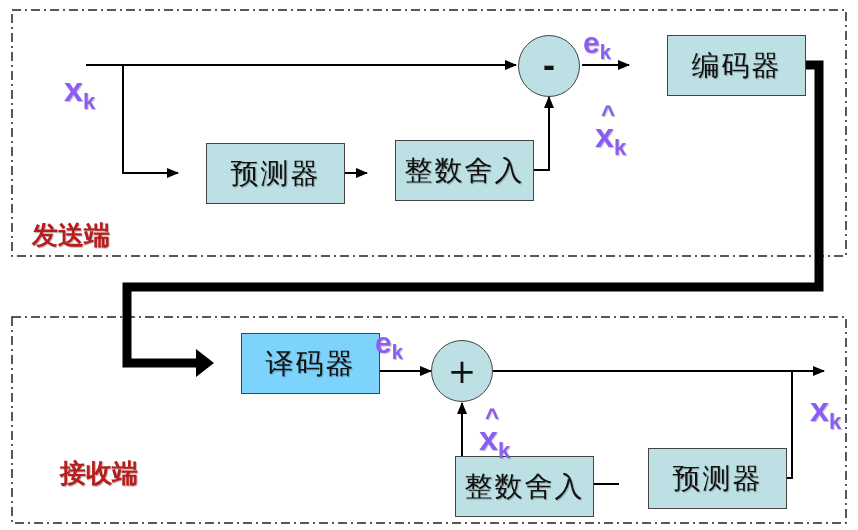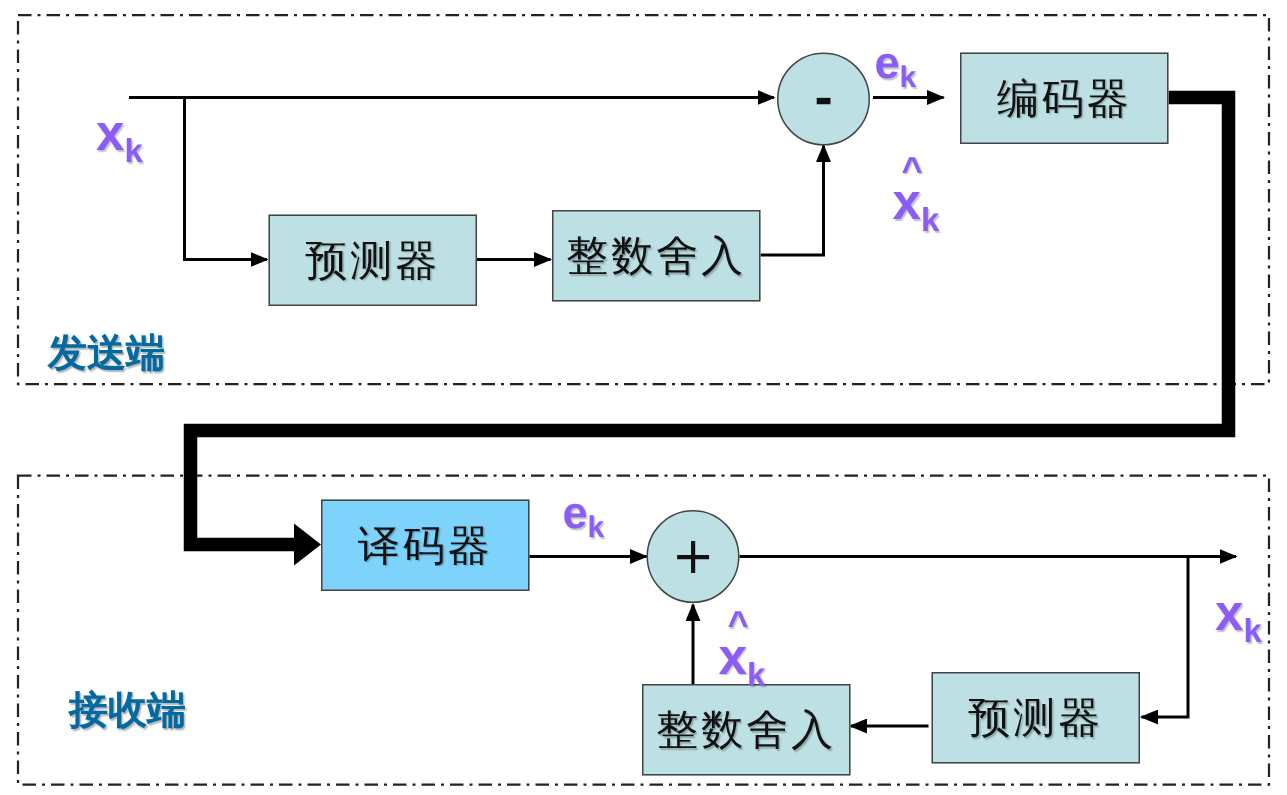--- a/index.html
+++ b/index.html
@@ -9,20 +9,21 @@
       position: absolute;
       background: #bce0e3;
       border: 1.5px solid #444;
       box-sizing: border-box;
       display: flex; align-items: center; justify-content: center;
       font-family: "DejaVu Serif", "Liberation Serif", serif;
       font-size: 28px;
       color: #111;
       letter-spacing: 2px;
       text-shadow: 1px 1px 1px rgba(0,0,0,0.25);
+      margin-left: 27px;
     }
     .circle {
       position: absolute;
       width: 62px; height: 62px;
       border-radius: 50%;
       background: #bce0e3;
       border: 1.5px solid #444;
       box-sizing: border-box;
       display: flex; align-items: center; justify-content: center;
       font-family: "DejaVu Sans", sans-serif;
@@ -40,21 +41,21 @@
     .sym .sub { font-size: 22px; vertical-align: -8px; }
     .sym .hat {
       position: absolute; left: 6px; top: -16px;
       font-size: 24px; font-weight: bold;
     }
     .sec-label {
       position: absolute;
       font-family: "DejaVu Sans", sans-serif;
       font-weight: bold;
       font-size: 26px;
-      color: #0369a1;
+      color: #b91c1c;
       text-shadow: 1px 1px 1px rgba(0,0,0,0.3);
     }
     svg { position: absolute; left: 0; top: 0; }
   </style>
 </head>
 <body>
 
 <div id="canvas">
 
   <svg width="858" height="530">
@@ -135,15 +136,15 @@
   <div class="sym" style="left:375px; top:328px;">
     <span class="main" style="font-size:30px;">e</span><span class="sub" style="font-size:20px; vertical-align:-6px;">k</span>
   </div>
   <div class="sym" style="left:479px; top:421px;">
     <span class="hat">^</span>
     <span class="main">x</span><span class="sub">k</span>
   </div>
   <div class="sym" style="left:810px; top:392px;">
     <span class="main">x</span><span class="sub">k</span>
   </div>
-  <div class="sec-label" style="left:46px; top:456px;">接收端</div>
+  <div class="sec-label" style="left:60px; top:456px;">接收端</div>
 
 </div>
 
 </body></html>

